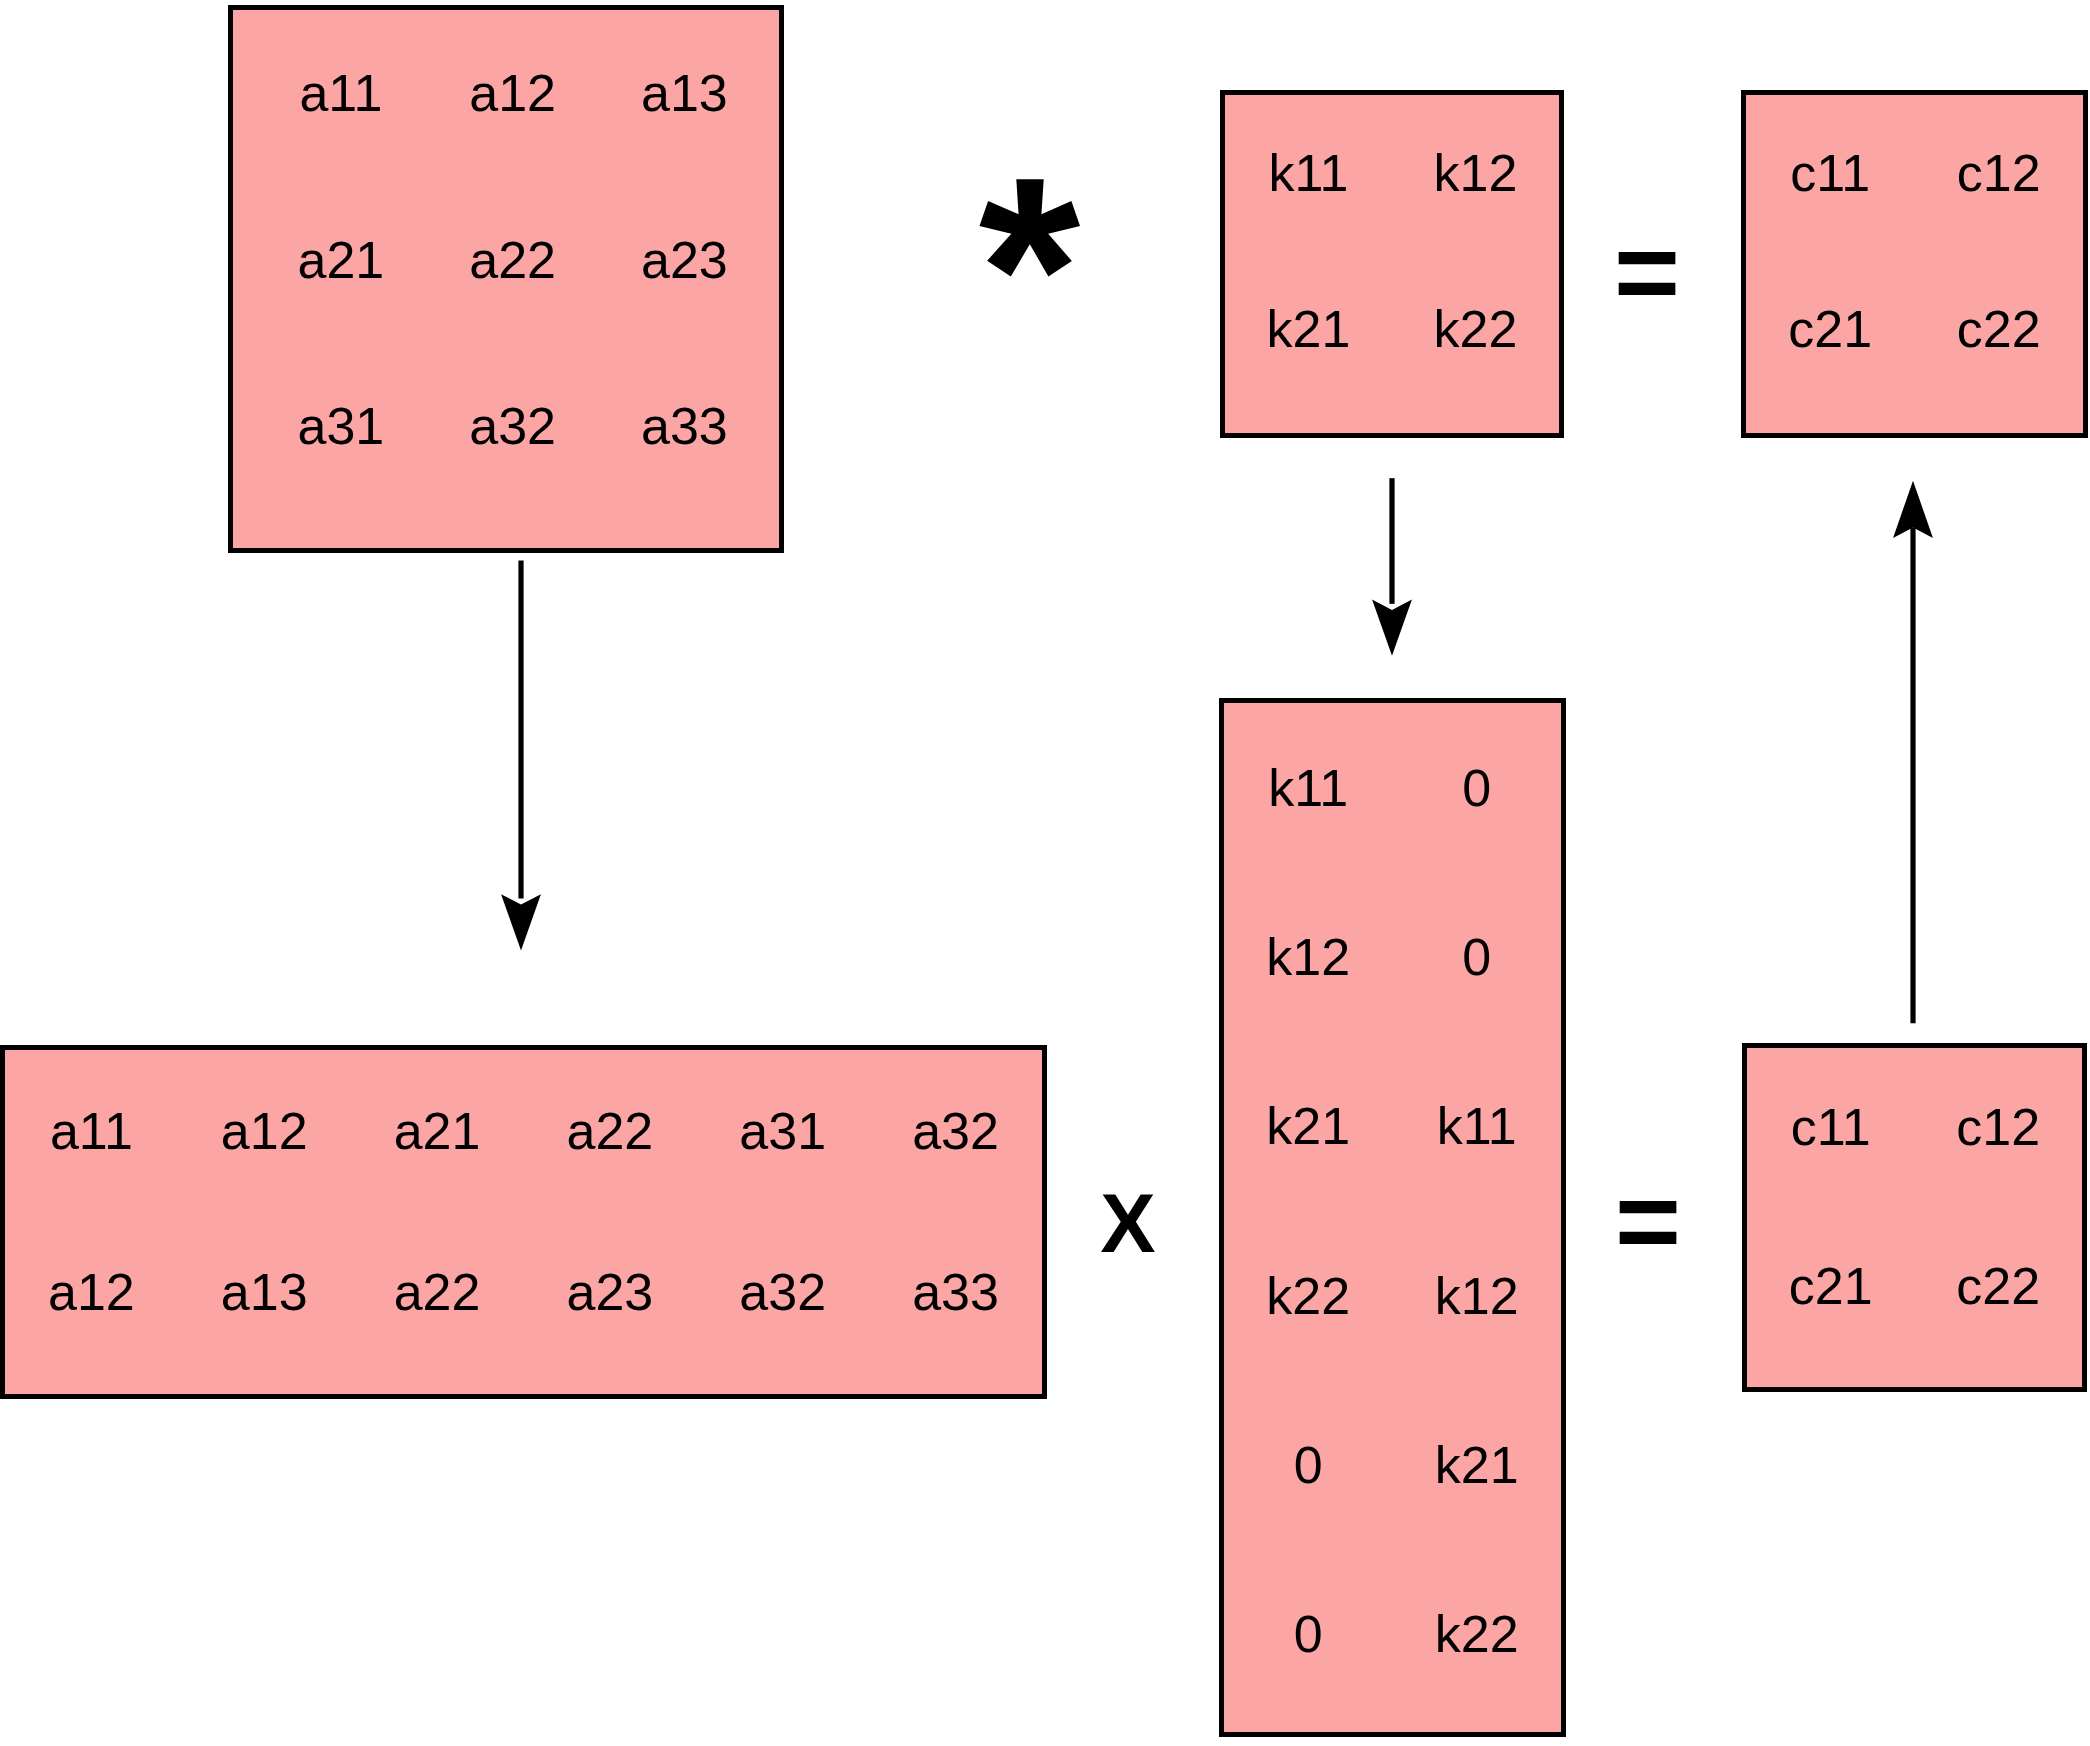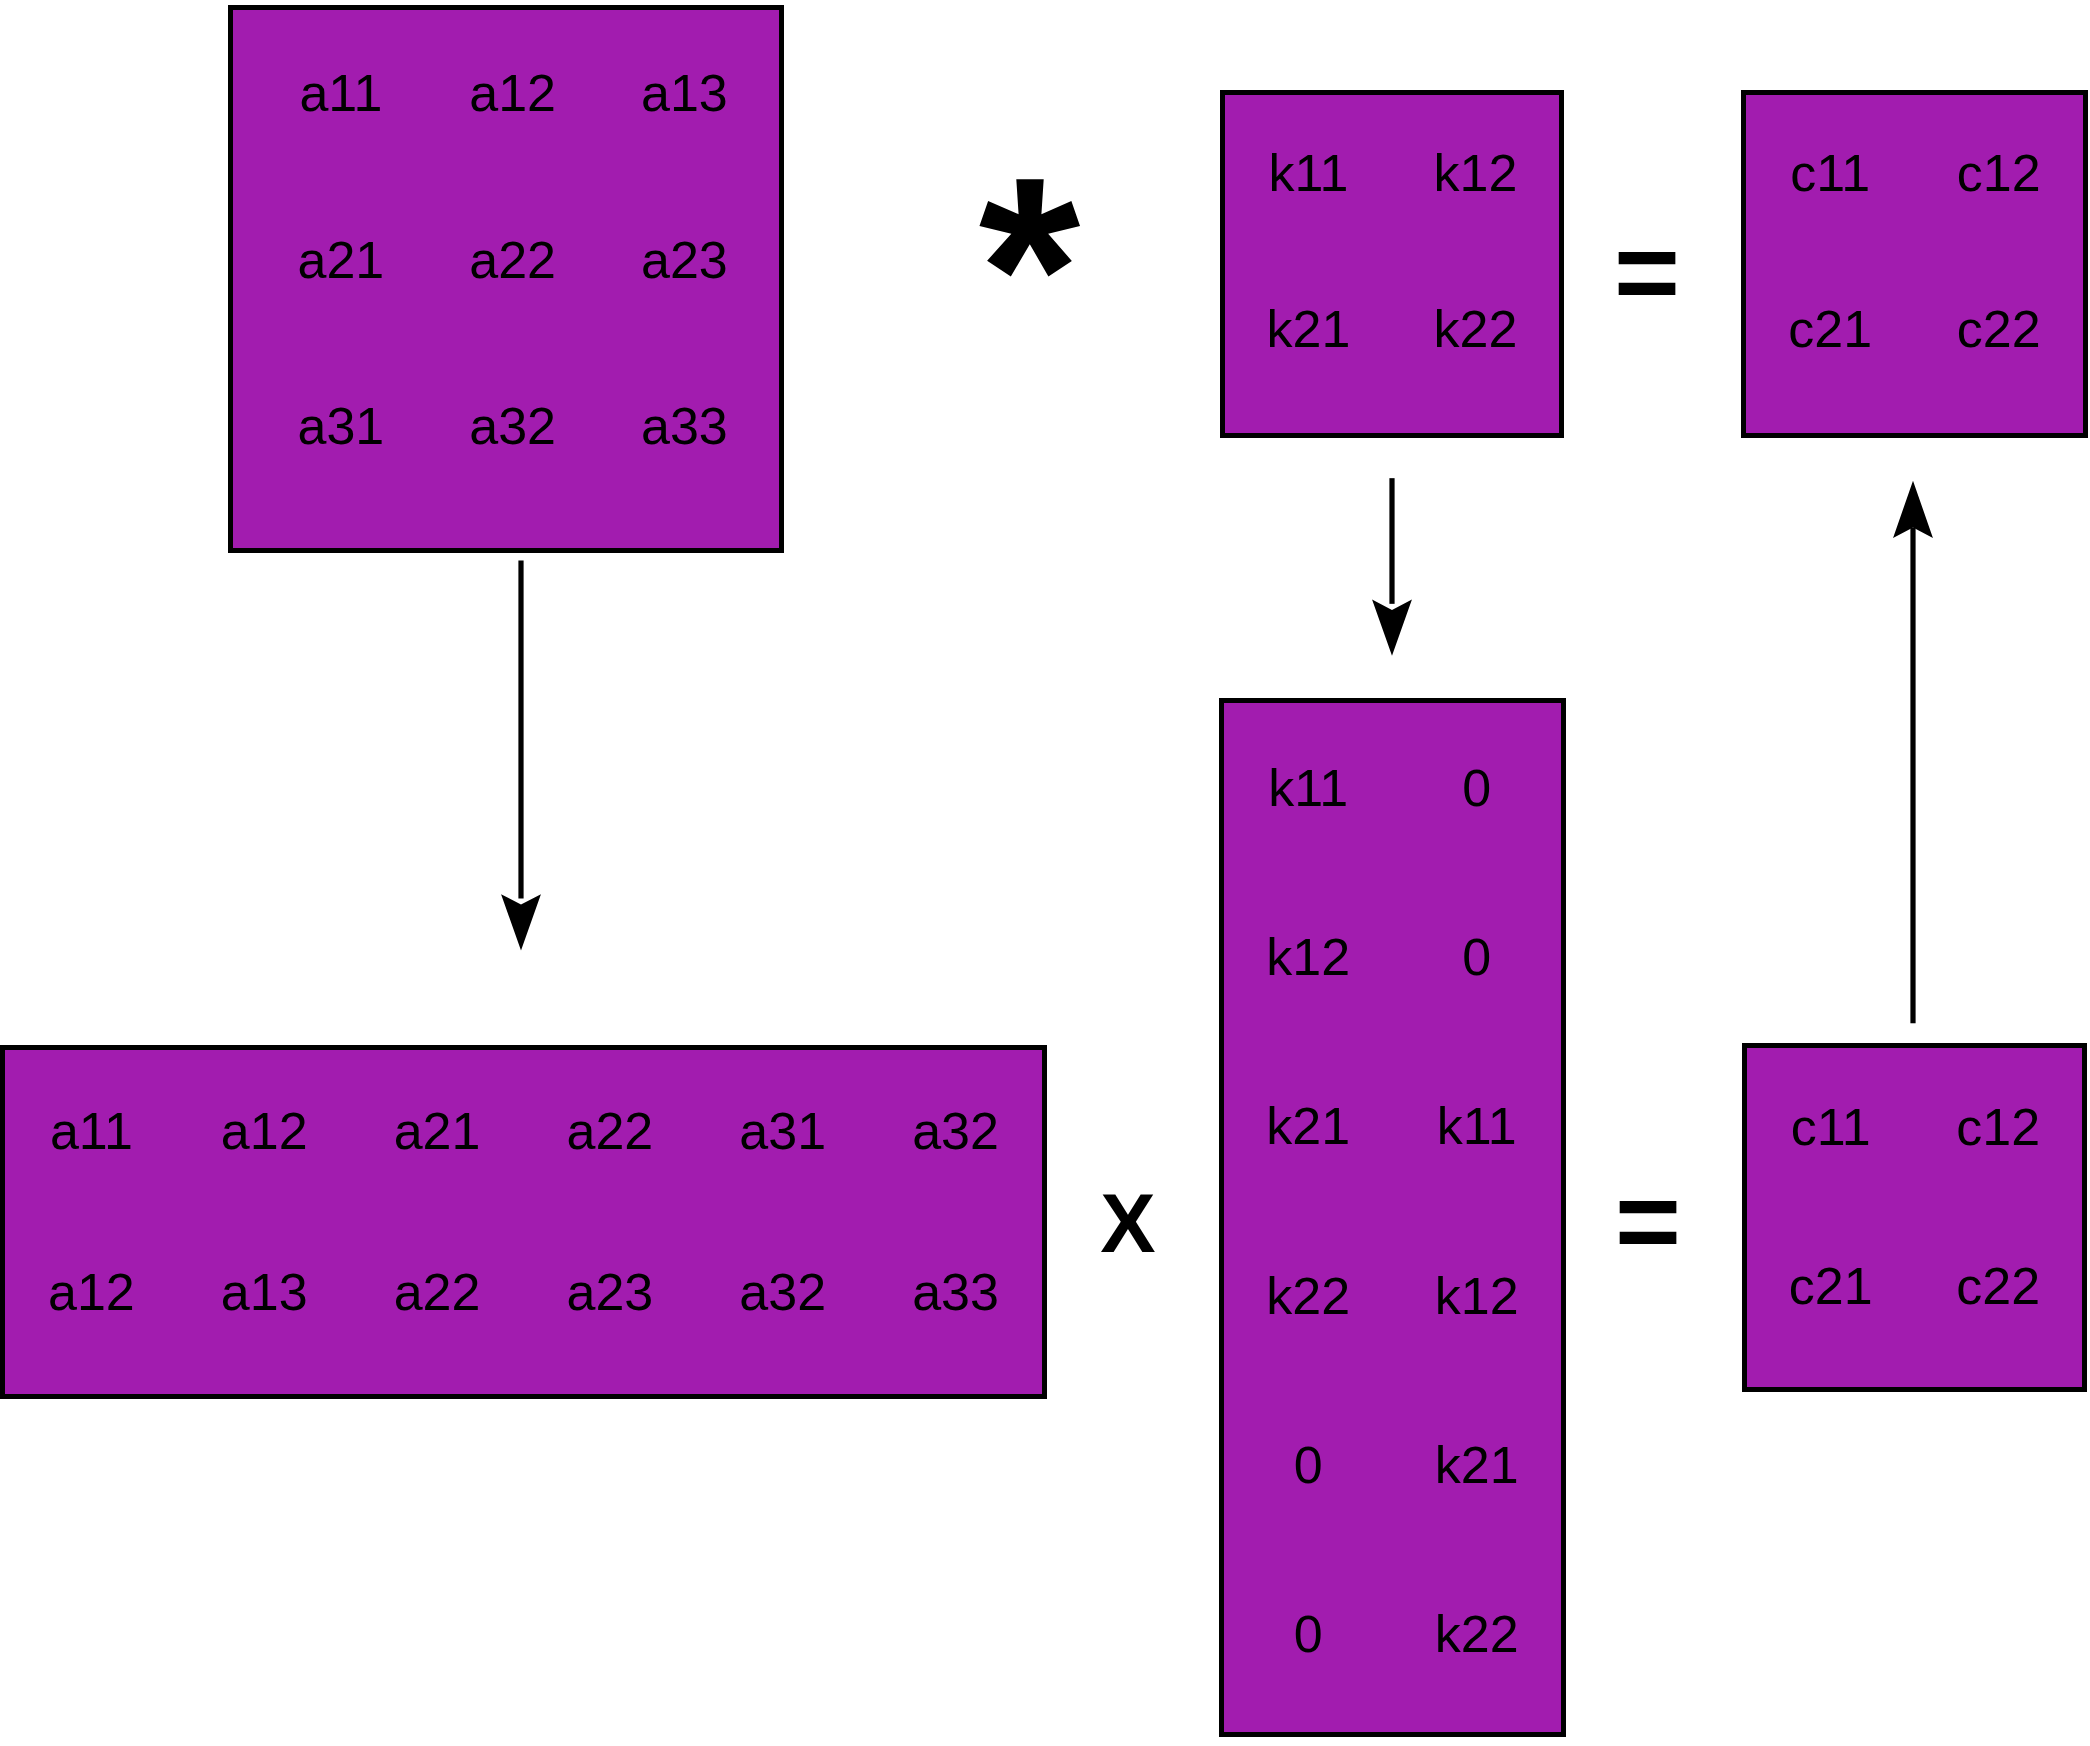--- a/index.html
+++ b/index.html
@@ -2,21 +2,21 @@
 <html style="font-size:14px"><head>
 <meta charset="utf-8">
 <title>Diagram</title>
 <style>
   html, body { margin:0; padding:0; }
   body {
     width:2090px; height:1747px; position:relative; overflow:hidden;
     background:#ffffff; color:#000000;
     font-family:"Liberation Sans","DejaVu Sans",sans-serif;
   }
-  .box { position:absolute; border:5.2px solid #000; background:#a21caf; box-sizing:border-box; }
+  .box { position:absolute; border:5.2px solid #000; background:#fca5a5; box-sizing:border-box; }
   .grid { display:grid; width:100%; height:100%; box-sizing:border-box; }
   .g3x3 { grid-template-columns:repeat(3,1fr); grid-template-rows:repeat(3,1fr); padding:0 8.7px 39px 22px; }
   .g2x2 { grid-template-columns:repeat(2,1fr); grid-template-rows:repeat(2,1fr); padding:0 0 26px 0; }
   .g2x2b{ grid-template-columns:repeat(2,1fr); grid-template-rows:repeat(2,1fr); padding:0 0 22px 0; }
   .g2x6 { grid-template-columns:repeat(6,1fr); grid-template-rows:repeat(2,1fr); padding:0 0 22px 0; }
   .g6x2 { grid-template-columns:repeat(2,1fr); grid-template-rows:repeat(6,1fr); padding:0 0 13px 0; }
   .cell { display:flex; align-items:center; justify-content:center; font-size:52px; }
   .op   { position:absolute; display:flex; align-items:center; justify-content:center; }
   .op span { line-height:1; display:block; }
   .op-star span   { font-size:261px; font-weight:bold; transform:translateY(0.26em); }

